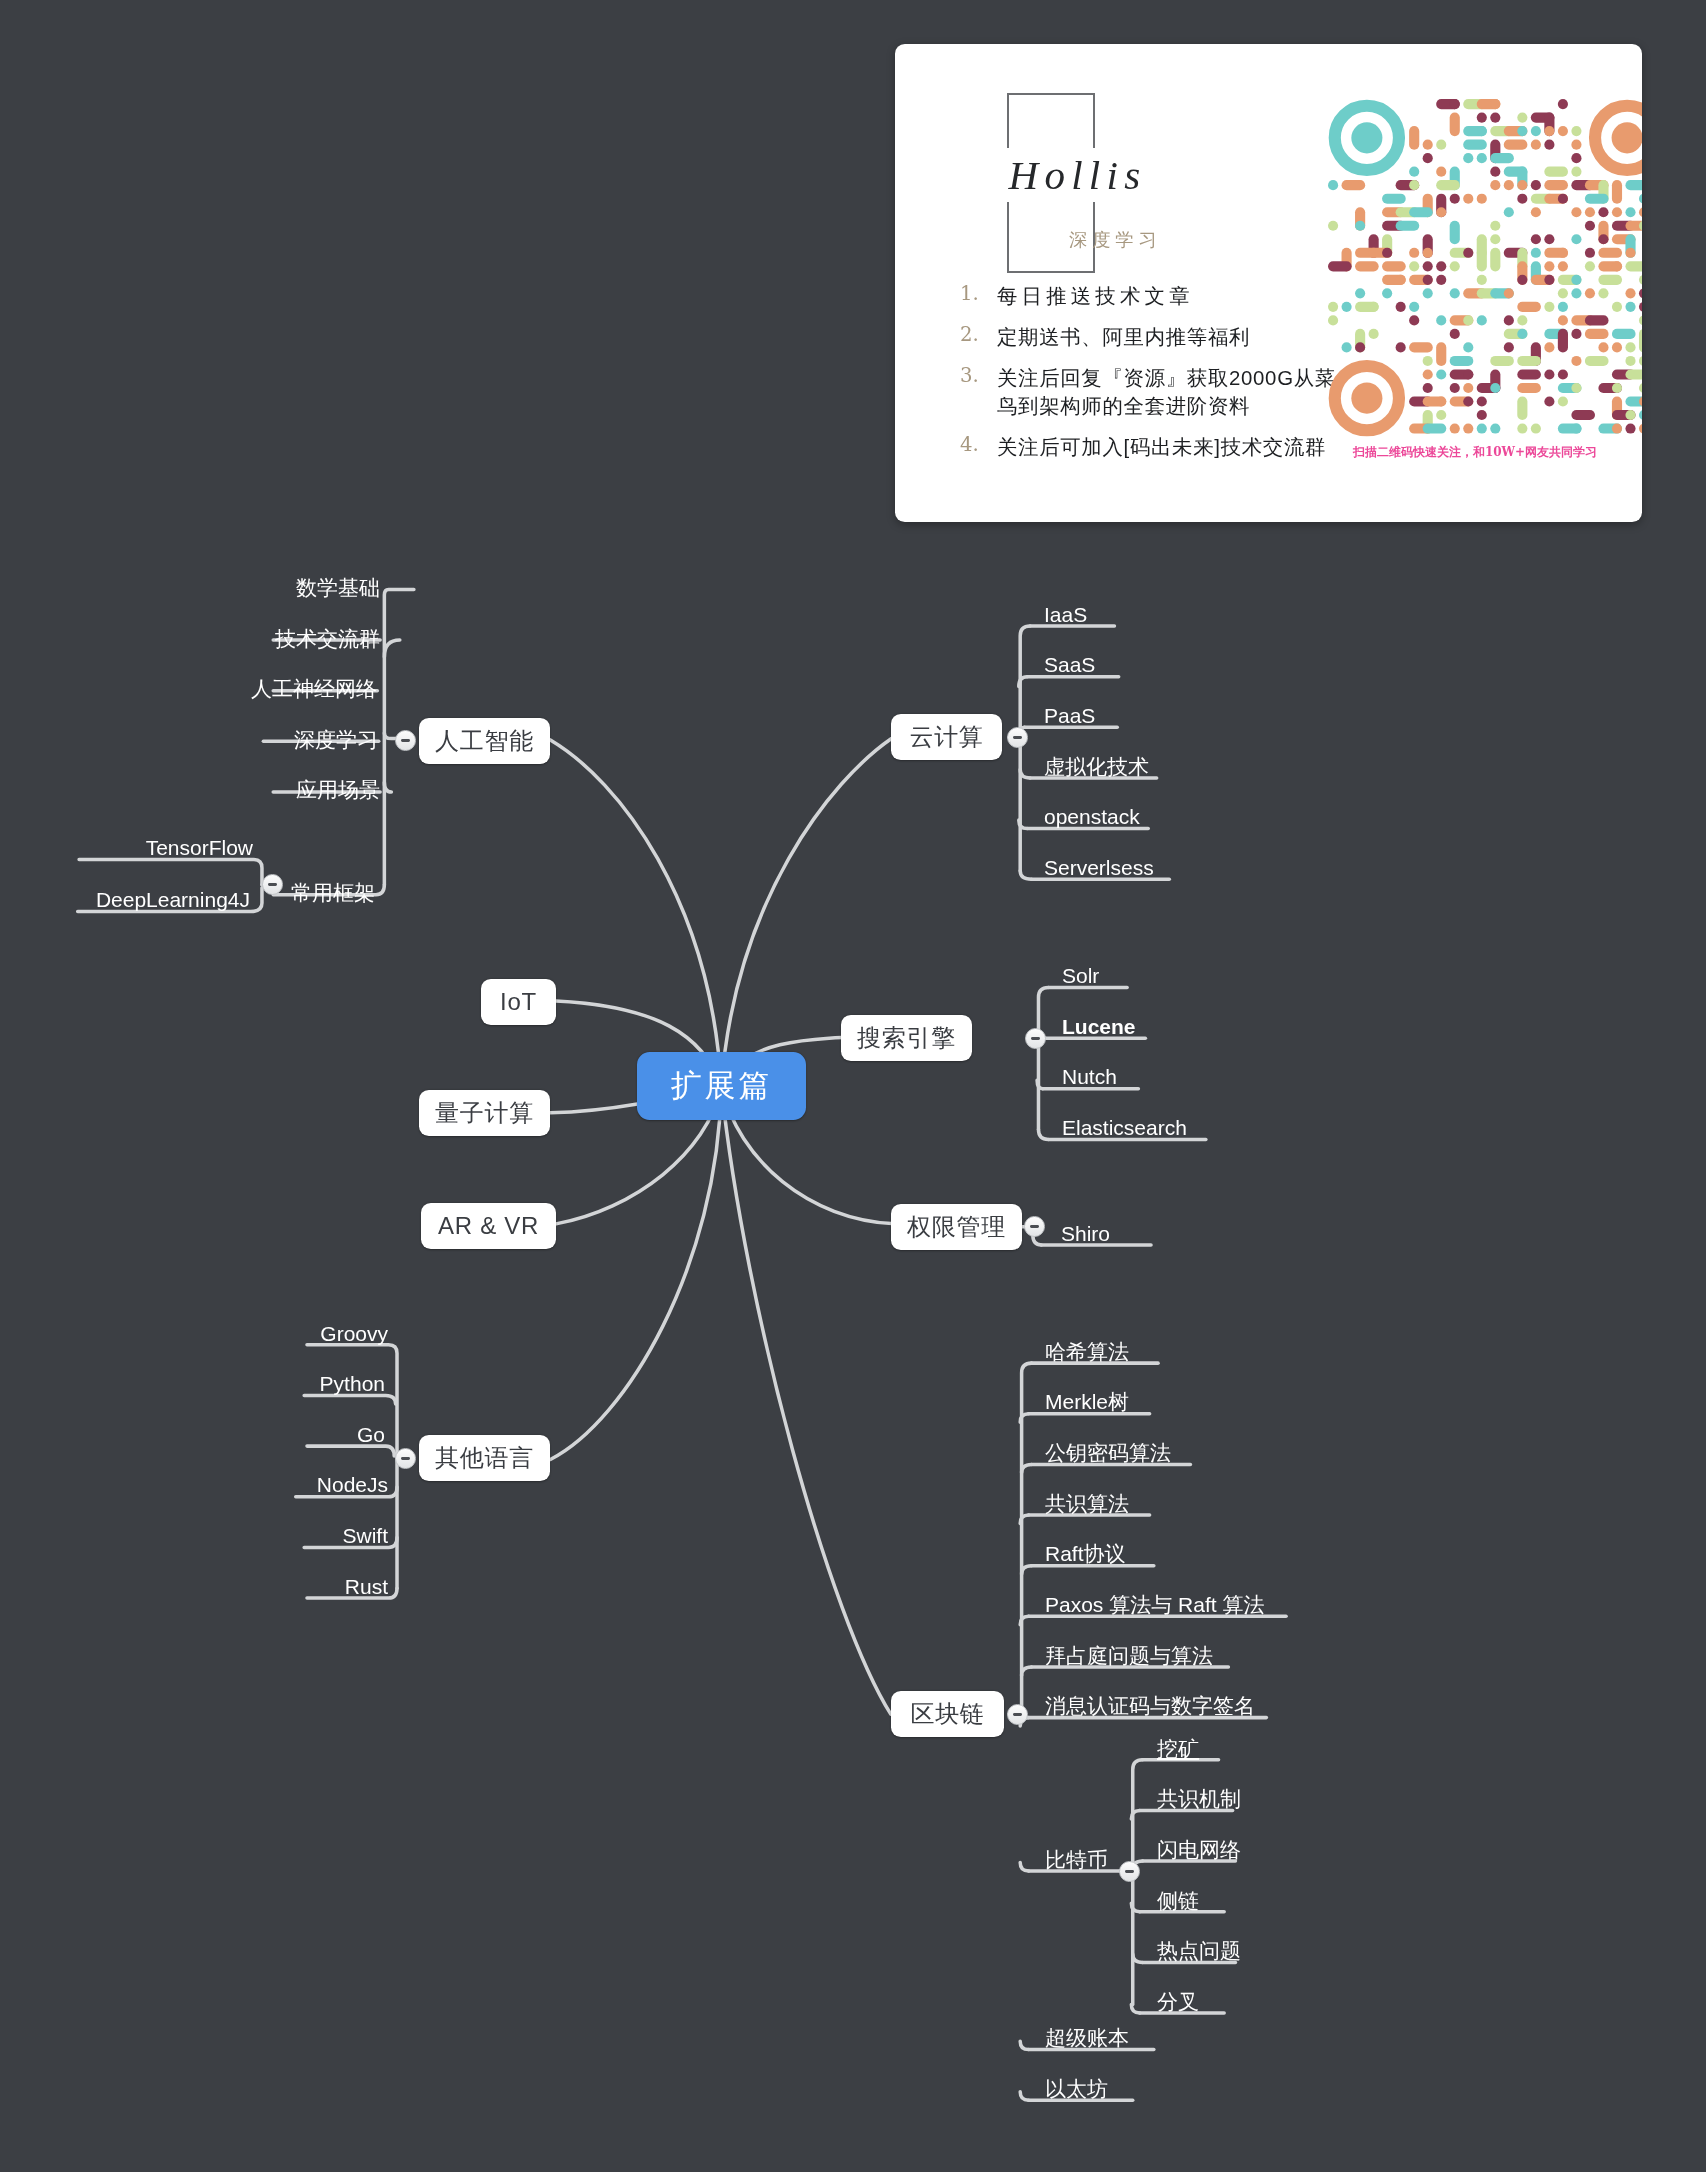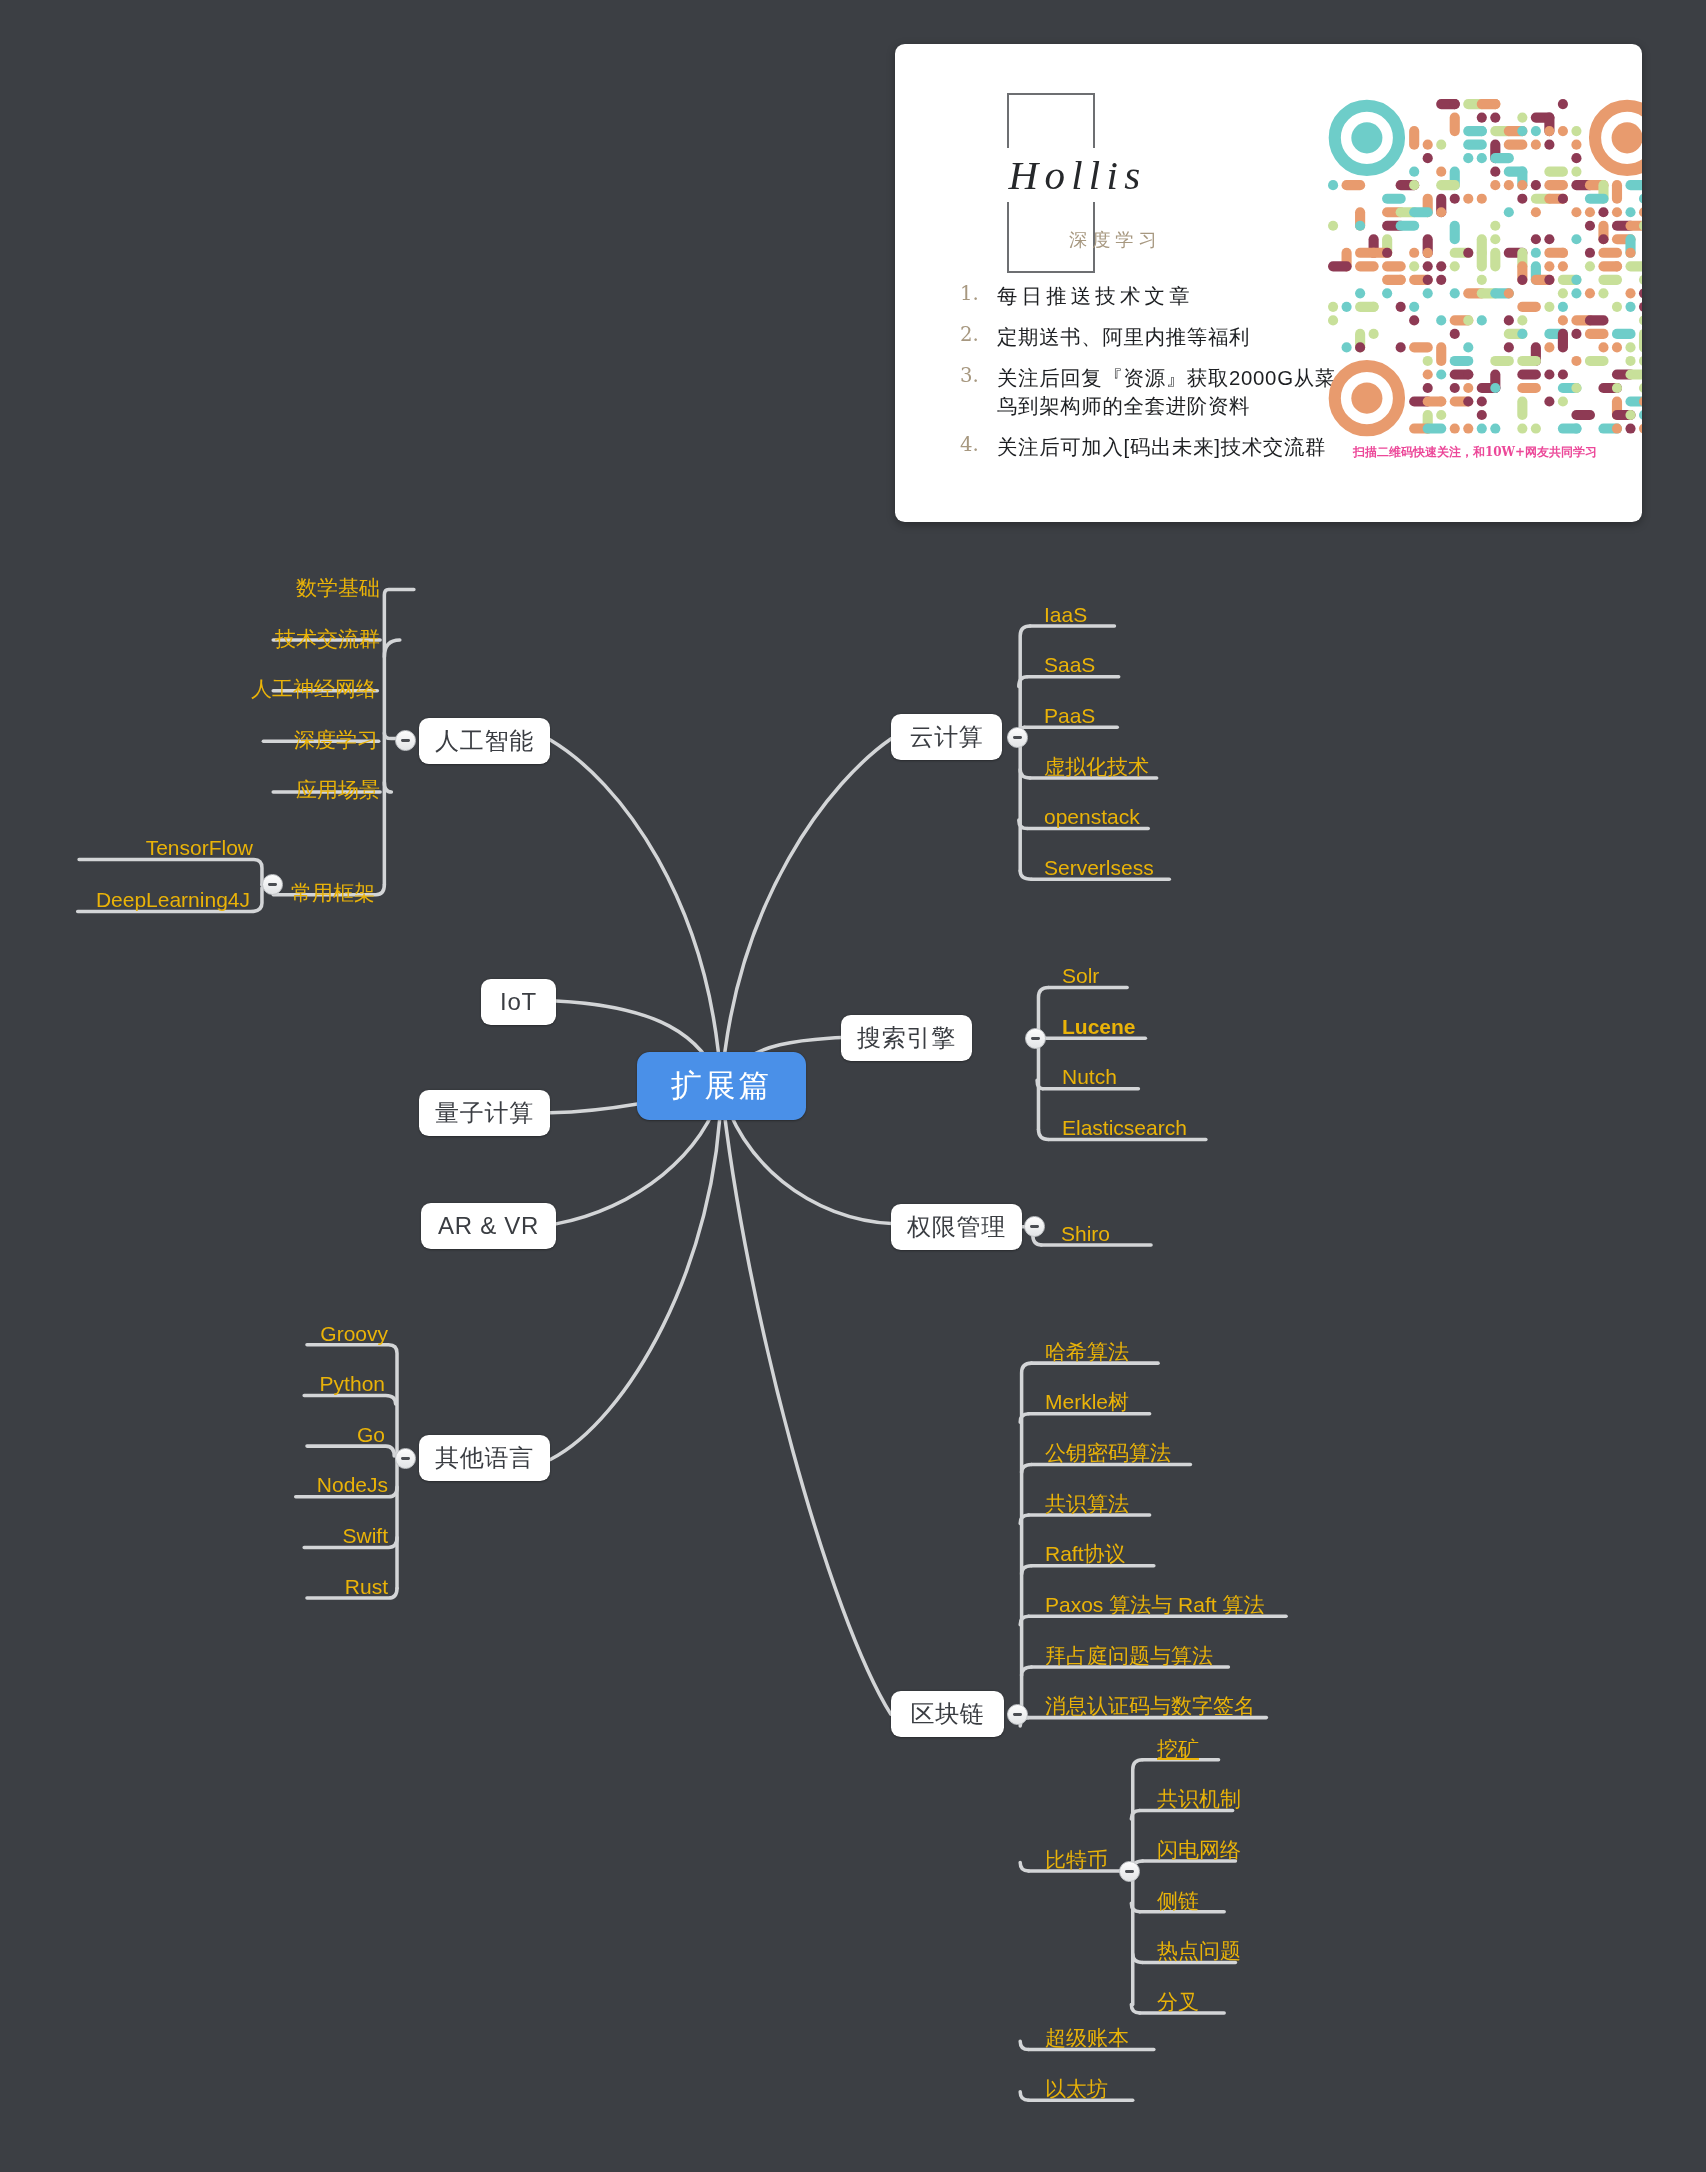--- a/index.html
+++ b/index.html
@@ -19,21 +19,21 @@
     font-size:24px;letter-spacing:0.7px;white-space:nowrap;
     box-shadow:0 0.7px 2.1px rgba(0,0,0,.35);
     box-sizing:border-box;padding:0 15.5px;
   }
   .node.center{
     background:#4a90e8;color:#ffffff;font-size:31px;border-radius:12.7px;
     letter-spacing:2.8px;
   }
   
   .leaf{
-    position:absolute;color:#eab308;font-size:21px;white-space:nowrap;
+    position:absolute;color:#ffffff;font-size:21px;white-space:nowrap;
     line-height:1;
   }
   .leaf.r{text-align:left;}
   .leaf.l{text-align:right;}
 
   
   .toggle{
     position:absolute;width:21px;height:21px;border-radius:50%;
     background:linear-gradient(#fdfdfd,#e2e4e6);
     border:0.7px solid #c3c6c9;box-sizing:border-box;

